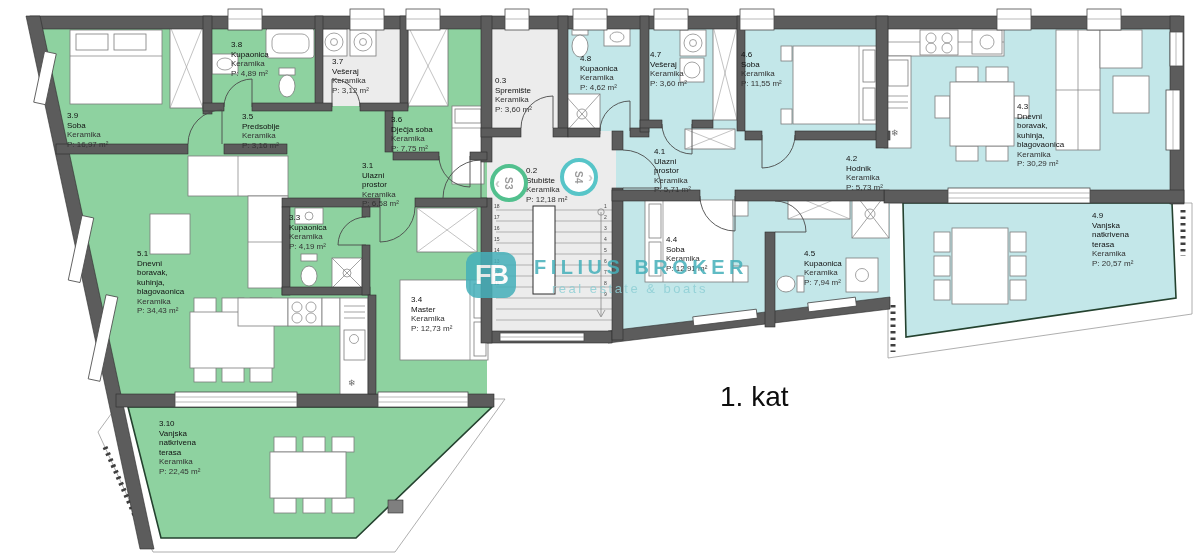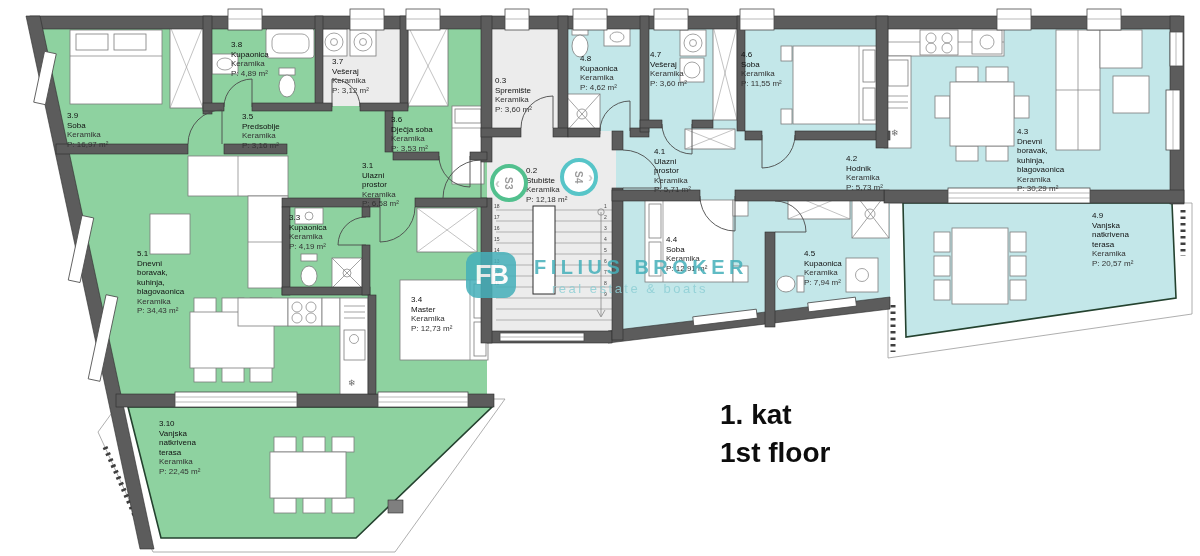--- a/index.html
+++ b/index.html
@@ -49,21 +49,21 @@
   #watermark{position:absolute;left:466px;top:250px;opacity:.85;}
   #wm-logo{position:absolute;left:0;top:2px;width:50px;height:46px;background:var(--watermark-teal,#45b0ba);
            border-radius:12px;color:#fff;font-weight:bold;font-size:27px;display:flex;
            align-items:center;justify-content:center;letter-spacing:-2px;}
   #wm-brand{position:absolute;left:68px;top:6px;white-space:nowrap;color:var(--watermark-teal,#45b0ba);
             font-weight:bold;font-size:20px;letter-spacing:4.5px;}
   #wm-tag{position:absolute;left:86px;top:31px;white-space:nowrap;color:#8ecfd5;
           font-size:13px;letter-spacing:2.5px;}
 
   
-  #floor-title{position:absolute;left:720px;top:396px;color:#0d0d0d;font-weight:bold;
+  #floor-title{position:absolute;left:720px;top:378px;color:#0d0d0d;font-weight:normal;
                font-size:28px;line-height:38px;}
 </style>
 </head>
 <body>
 
 <div id="stage">
 
 <svg id="plan" width="1200" height="556" viewBox="0 0 1200 556">
 
   <g>
@@ -476,21 +476,21 @@
 <div class="lbl" style="left:242px;top:112px;width:66px">
       <span class="b">3.5</span>
       <span class="b">Predsoblje</span>
       <span>Keramika</span>
       <span>P: 3,16 m²</span>
     </div>
 <div class="lbl" style="left:391px;top:115px;width:70px">
       <span class="b">3.6</span>
       <span class="b">Dječja soba</span>
       <span>Keramika</span>
-      <span>P: 3,53 m²</span>
+      <span>P: 7,75 m²</span>
     </div>
 <div class="lbl" style="left:362px;top:161px;width:46px">
       <span class="b">3.1</span>
       <span class="b">Ulazni prostor</span>
       <span>Keramika</span>
       <span>P: 6,58 m²</span>
     </div>
 <div class="lbl" style="left:289px;top:213px;width:64px">
       <span class="b">3.3</span>
       <span class="b">Kupaonica</span>
@@ -550,21 +550,21 @@
       <span class="b">Ulazni prostor</span>
       <span>Keramika</span>
       <span>P: 5,71 m²</span>
     </div>
 <div class="lbl" style="left:846px;top:154px;width:56px">
       <span class="b">4.2</span>
       <span class="b">Hodnik</span>
       <span>Keramika</span>
       <span>P: 5,73 m²</span>
     </div>
-<div class="lbl" style="left:1017px;top:127px;width:54px">
+<div class="lbl" style="left:1017px;top:102px;width:54px">
       <span class="b">4.3</span>
       <span class="b">Dnevni boravak, kuhinja, blagovaonica</span>
       <span>Keramika</span>
       <span>P: 30,29 m²</span>
     </div>
 <div class="lbl" style="left:666px;top:235px;width:62px">
       <span class="b">4.4</span>
       <span class="b">Soba</span>
       <span>Keramika</span>
       <span>P: 12,91 m²</span>
@@ -610,16 +610,15 @@
 </div>
 
 <div id="watermark">
   <div id="wm-logo">FB</div>
   <div id="wm-brand">FILIUS BROKER</div>
   <div id="wm-tag">real estate &amp; boats</div>
 </div>
 
 <div id="floor-title">
   <div>1. kat</div>
-  <div>1st floor</div>
 </div>
 
 </div>
 
 </body></html>

